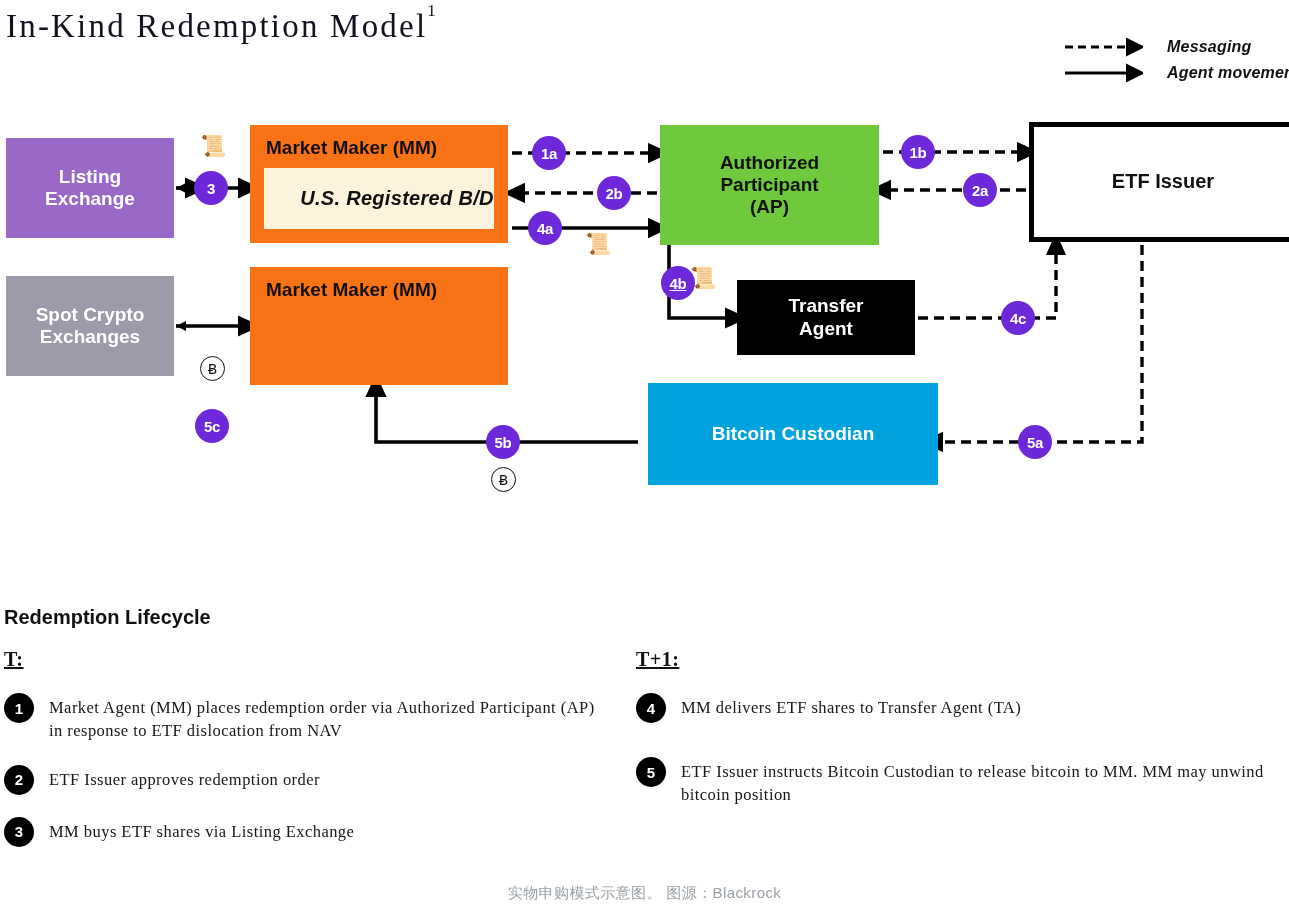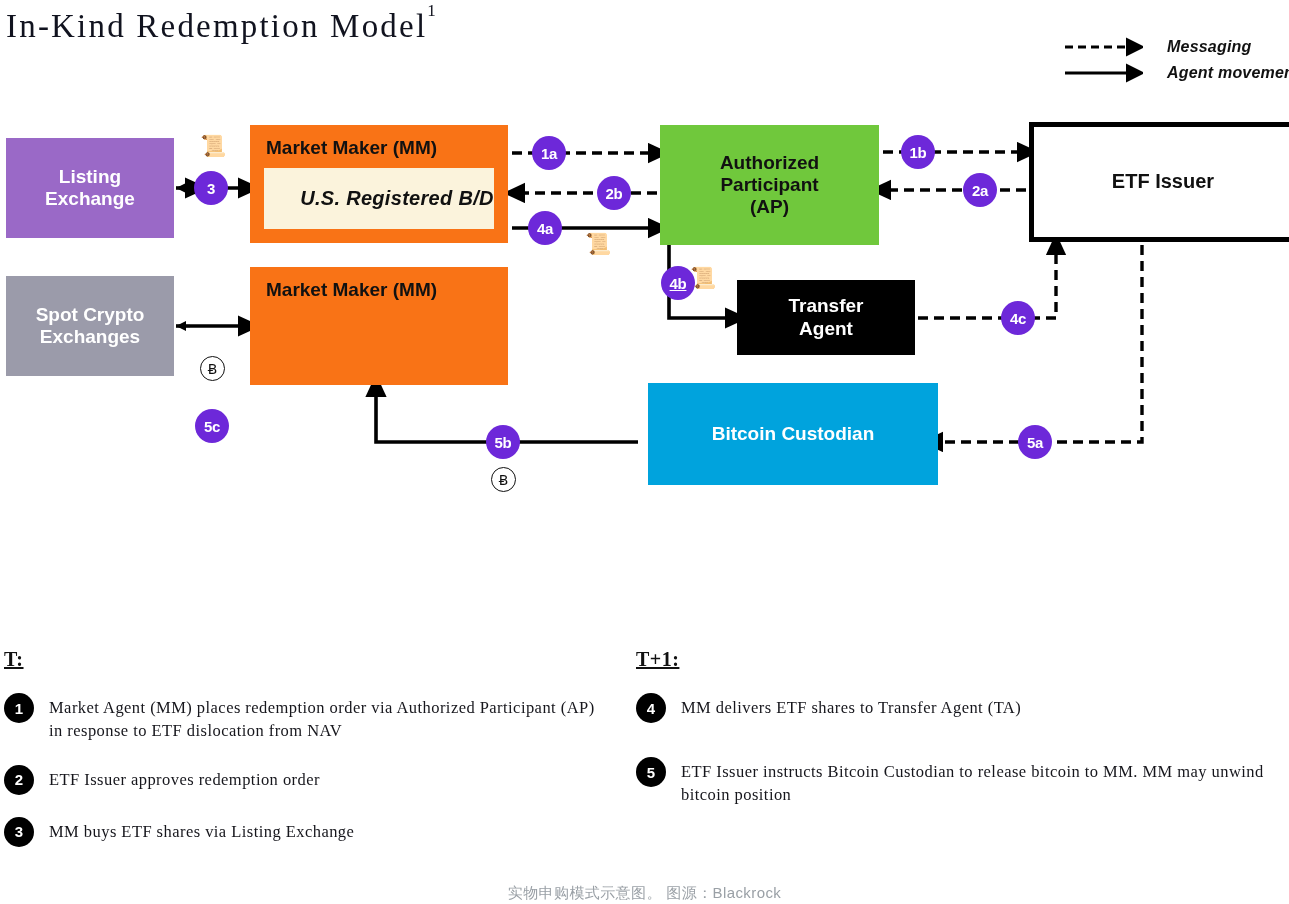--- a/index.html
+++ b/index.html
@@ -233,20 +233,21 @@
     </div>
 
   <div class="icon-scroll" style="left:200px; top:36px;">📜</div>
   <div class="icon-scroll" style="left:585px; top:134px;">📜</div>
   <div class="icon-scroll" style="left:690px; top:168px;">📜</div>
   <div class="icon-btc" style="left:200px; top:256px;">Ƀ</div>
   <div class="icon-btc" style="left:491px; top:367px;">Ƀ</div>
 </div>
 
 <div id="lifecycle">
+  <div id="lc-head">Redemption Lifecycle</div>
 
   <div class="col" id="col-T">
     <div class="col-head">T:</div>
     <div class="lc-item">
       <div class="lc-num">1</div>
       <div class="lc-txt">Market Agent (MM) places redemption order via Authorized Participant (AP) in response to ETF dislocation from NAV</div>
     </div>
     <div class="lc-item">
       <div class="lc-num">2</div>
       <div class="lc-txt">ETF Issuer approves redemption order</div>

